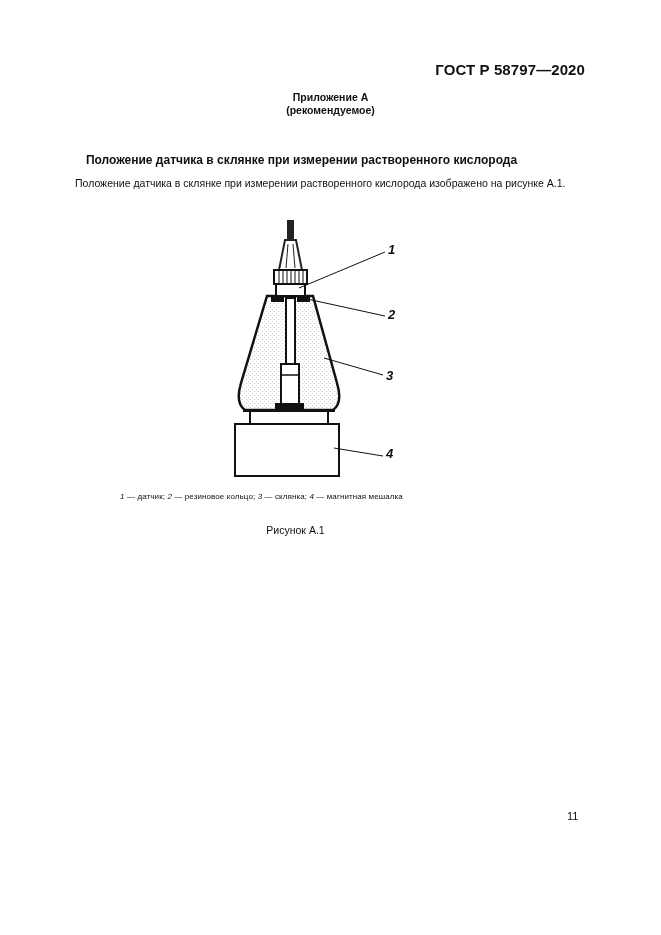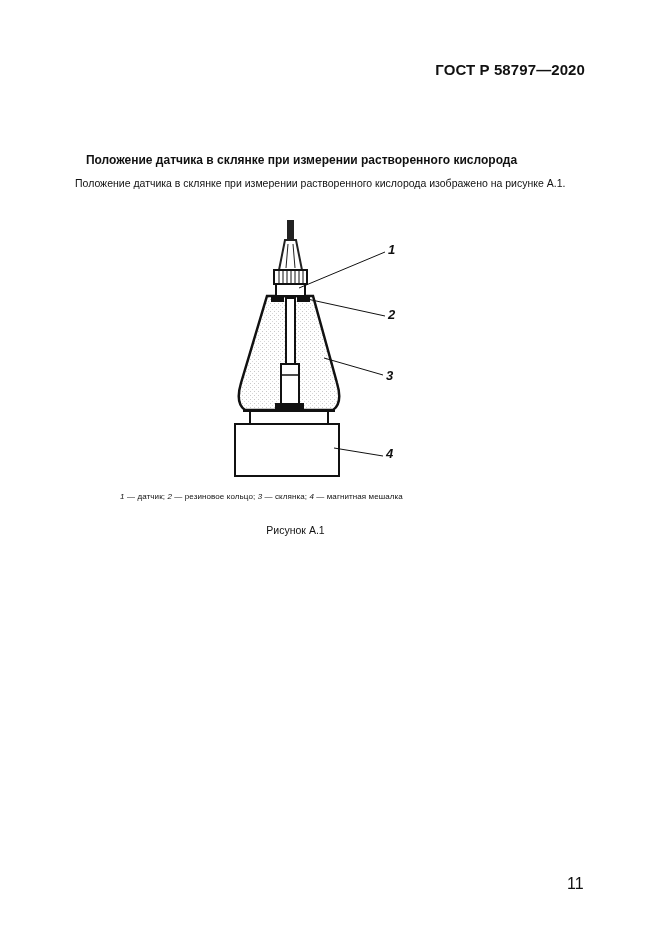--- a/index.html
+++ b/index.html
@@ -74,33 +74,35 @@
     .caption {
       position: absolute;
       top: 524px;
       left: 0;
       width: 591px;
       text-align: center;
       font-size: 10.5px;
     }
     .page-number {
       position: absolute;
-      top: 875px;
+      top: 810px;
       left: 567px;
-      font-size: 16px;
+      font-size: 11px;
     }
   </style>
 </head>
 <body>
 
 <div>
 
   <div class="doc-code">ГОСТ Р 58797—2020</div>
 
   <div class="appendix">
+    <div>Приложение А</div>
+    <div>(рекомендуемое)</div>
   </div>
 
   <div class="section-title">Положение датчика в склянке при измерении растворенного кислорода</div>
 
   <div class="body-text">Положение датчика в склянке при измерении растворенного кислорода изображено на рисунке А.1.</div>
 
   <div class="figure">
     <svg width="190" height="265" viewBox="0 0 190 265" xmlns="http://www.w3.org/2000/svg">
       <defs>
         <pattern id="speckle" width="4" height="4" patternUnits="userSpaceOnUse">

